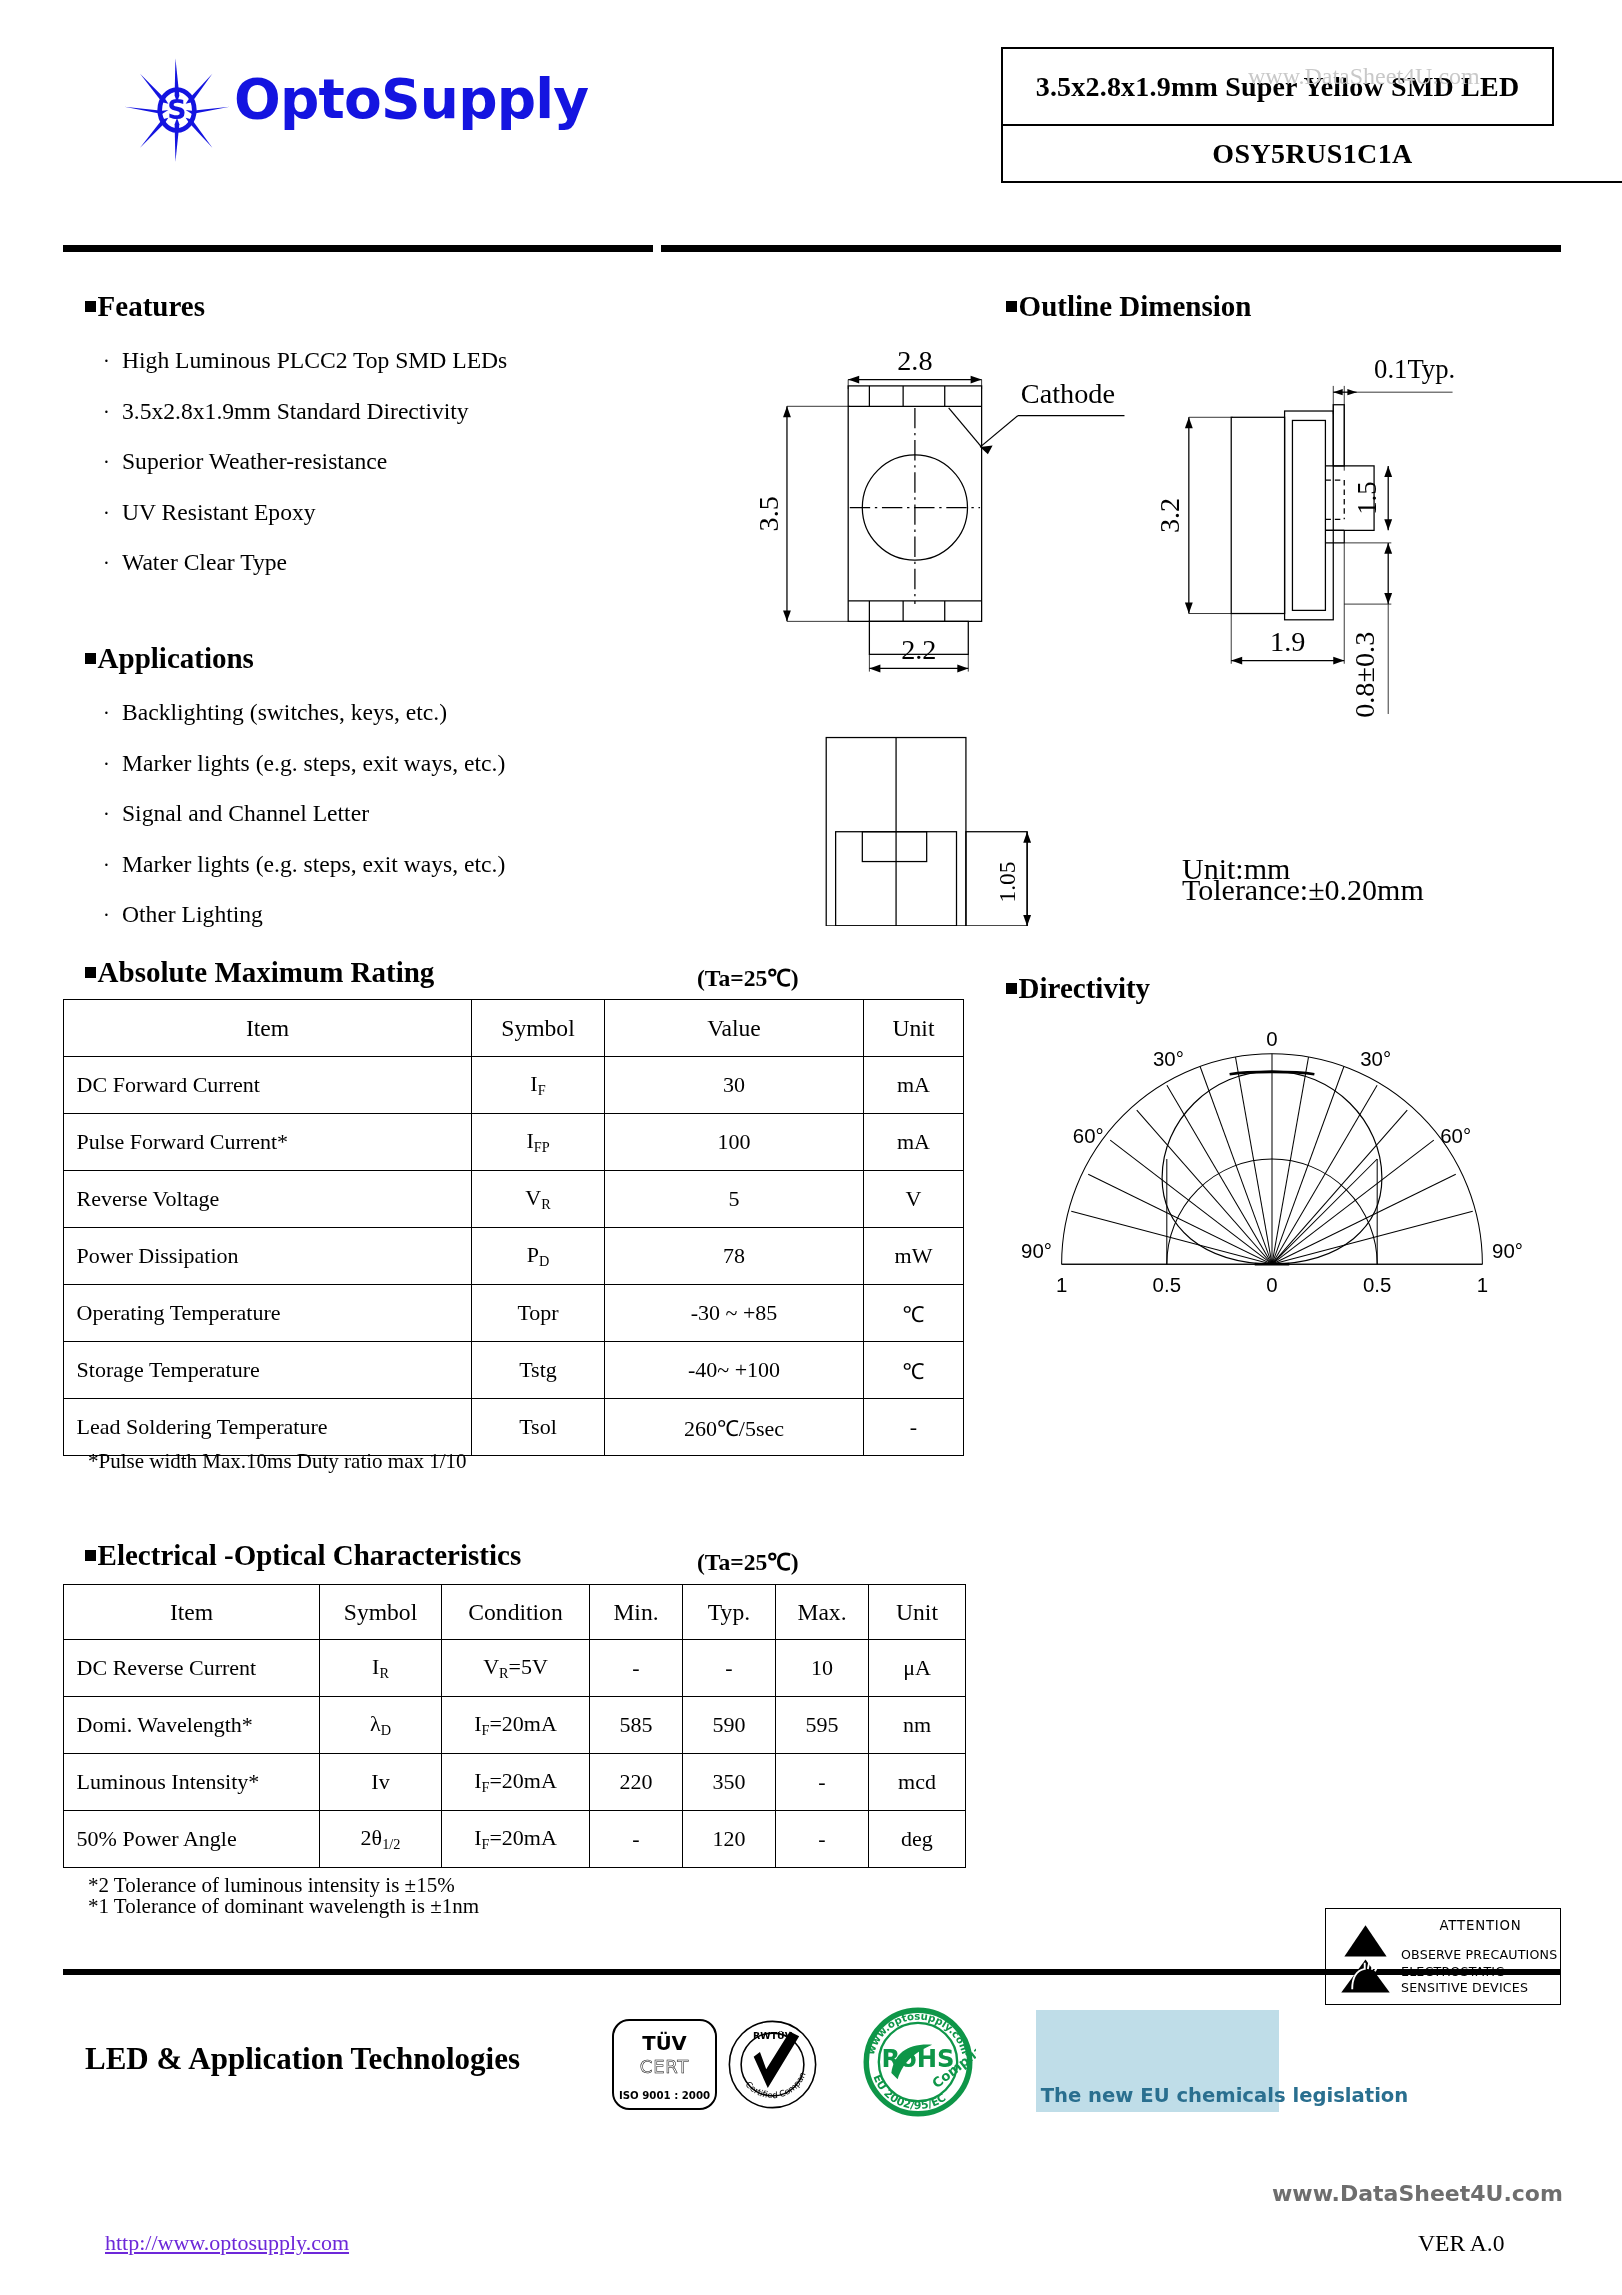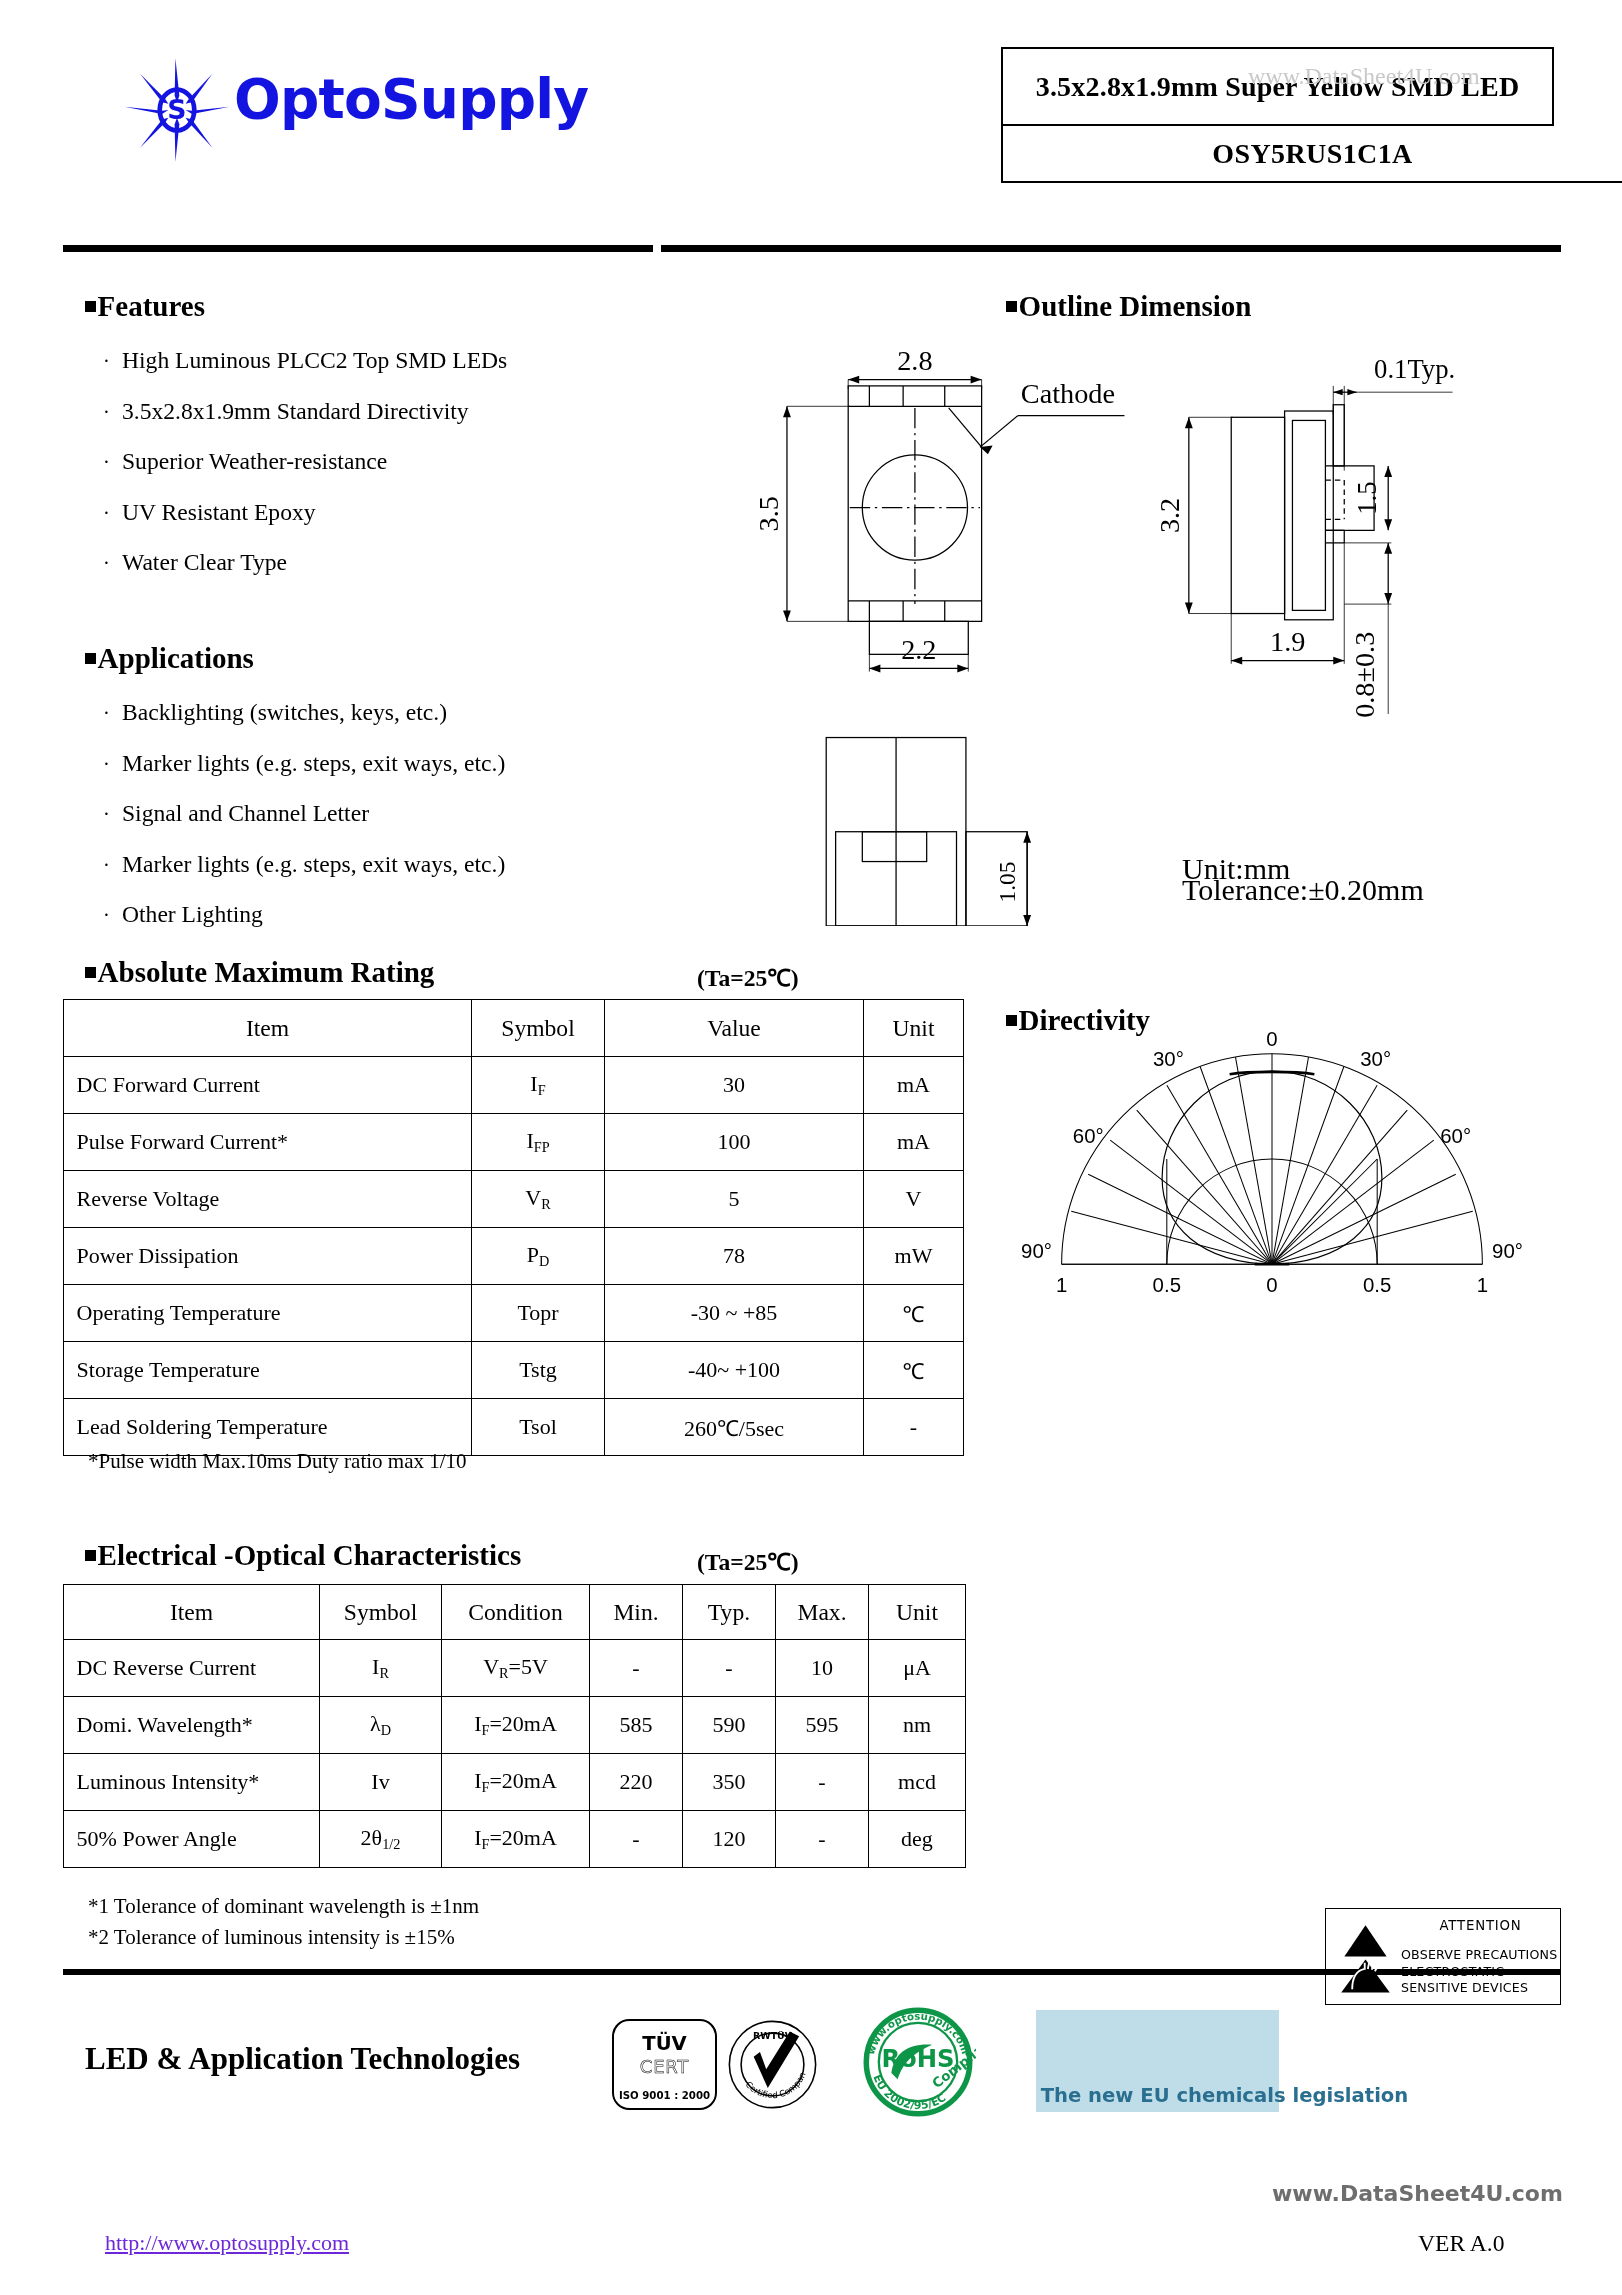--- a/index.html
+++ b/index.html
@@ -324,21 +324,21 @@
         <td class="lft">Lead Soldering Temperature</td>
         <td>Tsol</td>
         <td>260℃/5sec</td>
         <td>-</td>
       </tr>
     </tbody>
   </table>
 
   <div class="note" style="left:88px;top:1449px;">*Pulse width Max.10ms    Duty ratio max 1/10</div>
 
-  <div class="sec" style="left:1006px;top:1004px;">
+  <div class="sec" style="left:1006px;top:972px;">
     <span class="sq"></span><span>Directivity</span>
   </div>
 
   <svg style="position:absolute;left:1005px;top:1013px;width:534px;height:314px;" viewBox="0 0 680 400">
     <g fill="none" stroke="#000" stroke-width="1.3" font-family="Liberation Sans, sans-serif">
 
       <line x1="72" y1="320" x2="608" y2="320"></line>
 
       <path d="M72 320 A268 268 0 0 1 608 320"></path>
 
@@ -445,21 +445,21 @@
         <td><span>I</span><sub>F</sub><span>=20mA</span></td>
         <td>-</td>
         <td>120</td>
         <td>-</td>
         <td>deg</td>
       </tr>
     </tbody>
   </table>
 
   <div class="note" style="left:88px;top:1894px;">*1 Tolerance of dominant wavelength is ±1nm</div>
-  <div class="note" style="left:88px;top:1925px;">*2 Tolerance of luminous intensity is ±15%</div>
+  <div class="note" style="left:88px;top:1873px;">*2 Tolerance of luminous intensity is ±15%</div>
 
   <div class="foot-rule"></div>
   <div class="foot-title">LED &amp; Application Technologies</div>
 
   <div class="badge tuv">
     <div class="l1">TÜV</div>
     <div class="l2">CERT</div>
     <div class="l3">ISO 9001 : 2000</div>
   </div>
 

